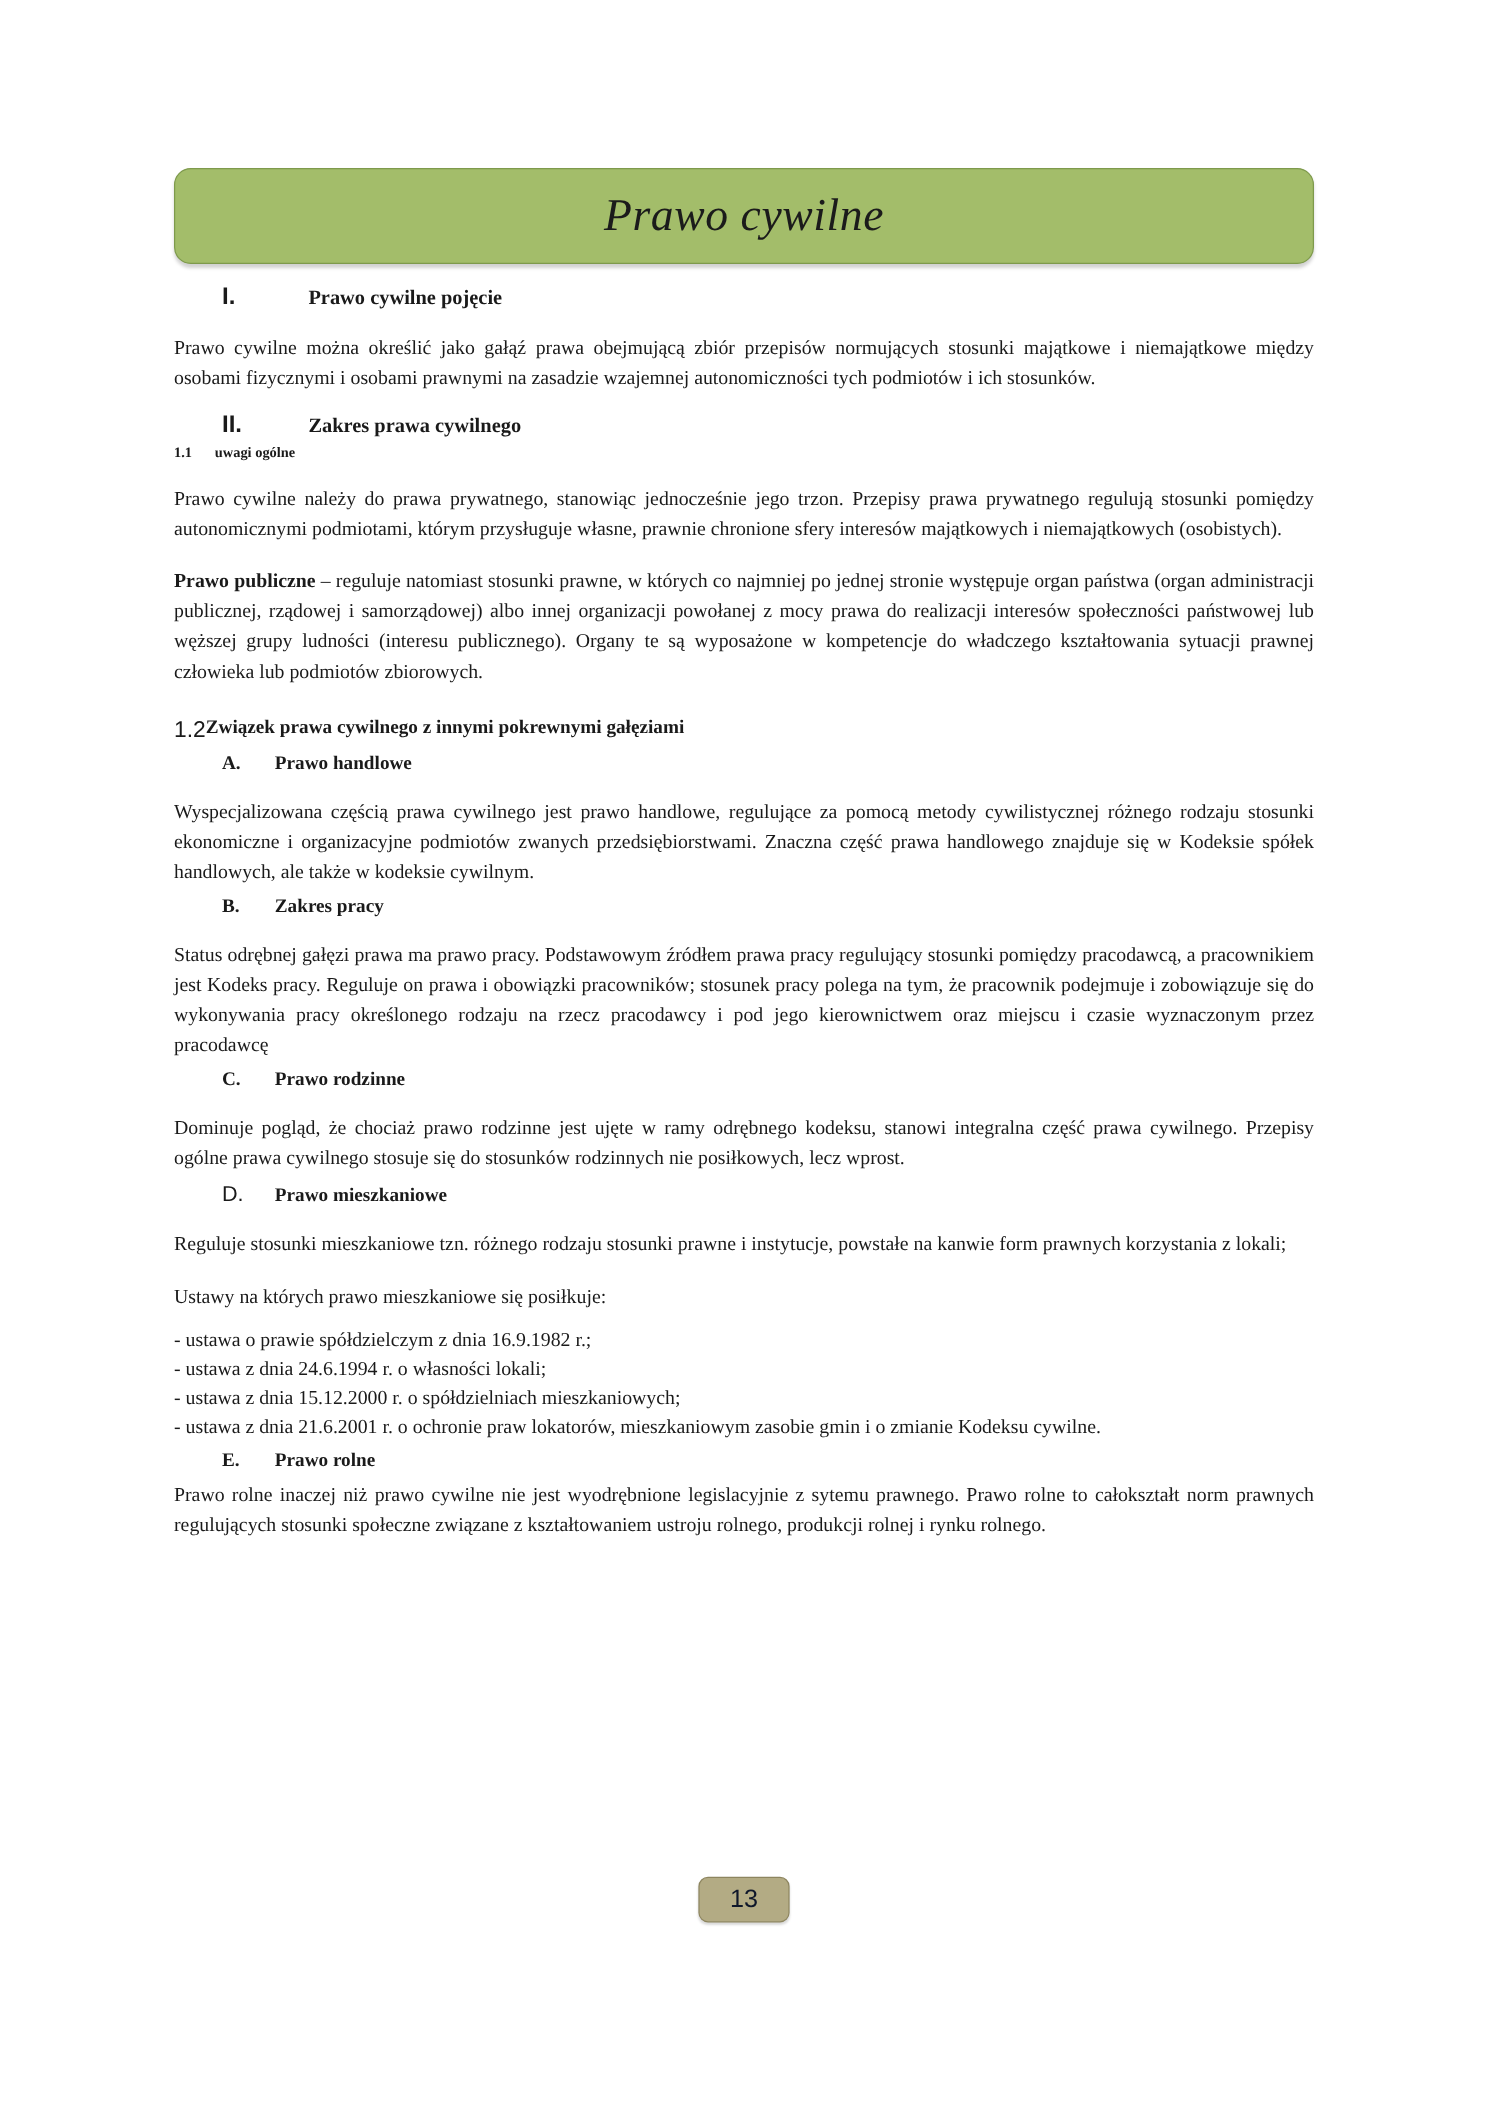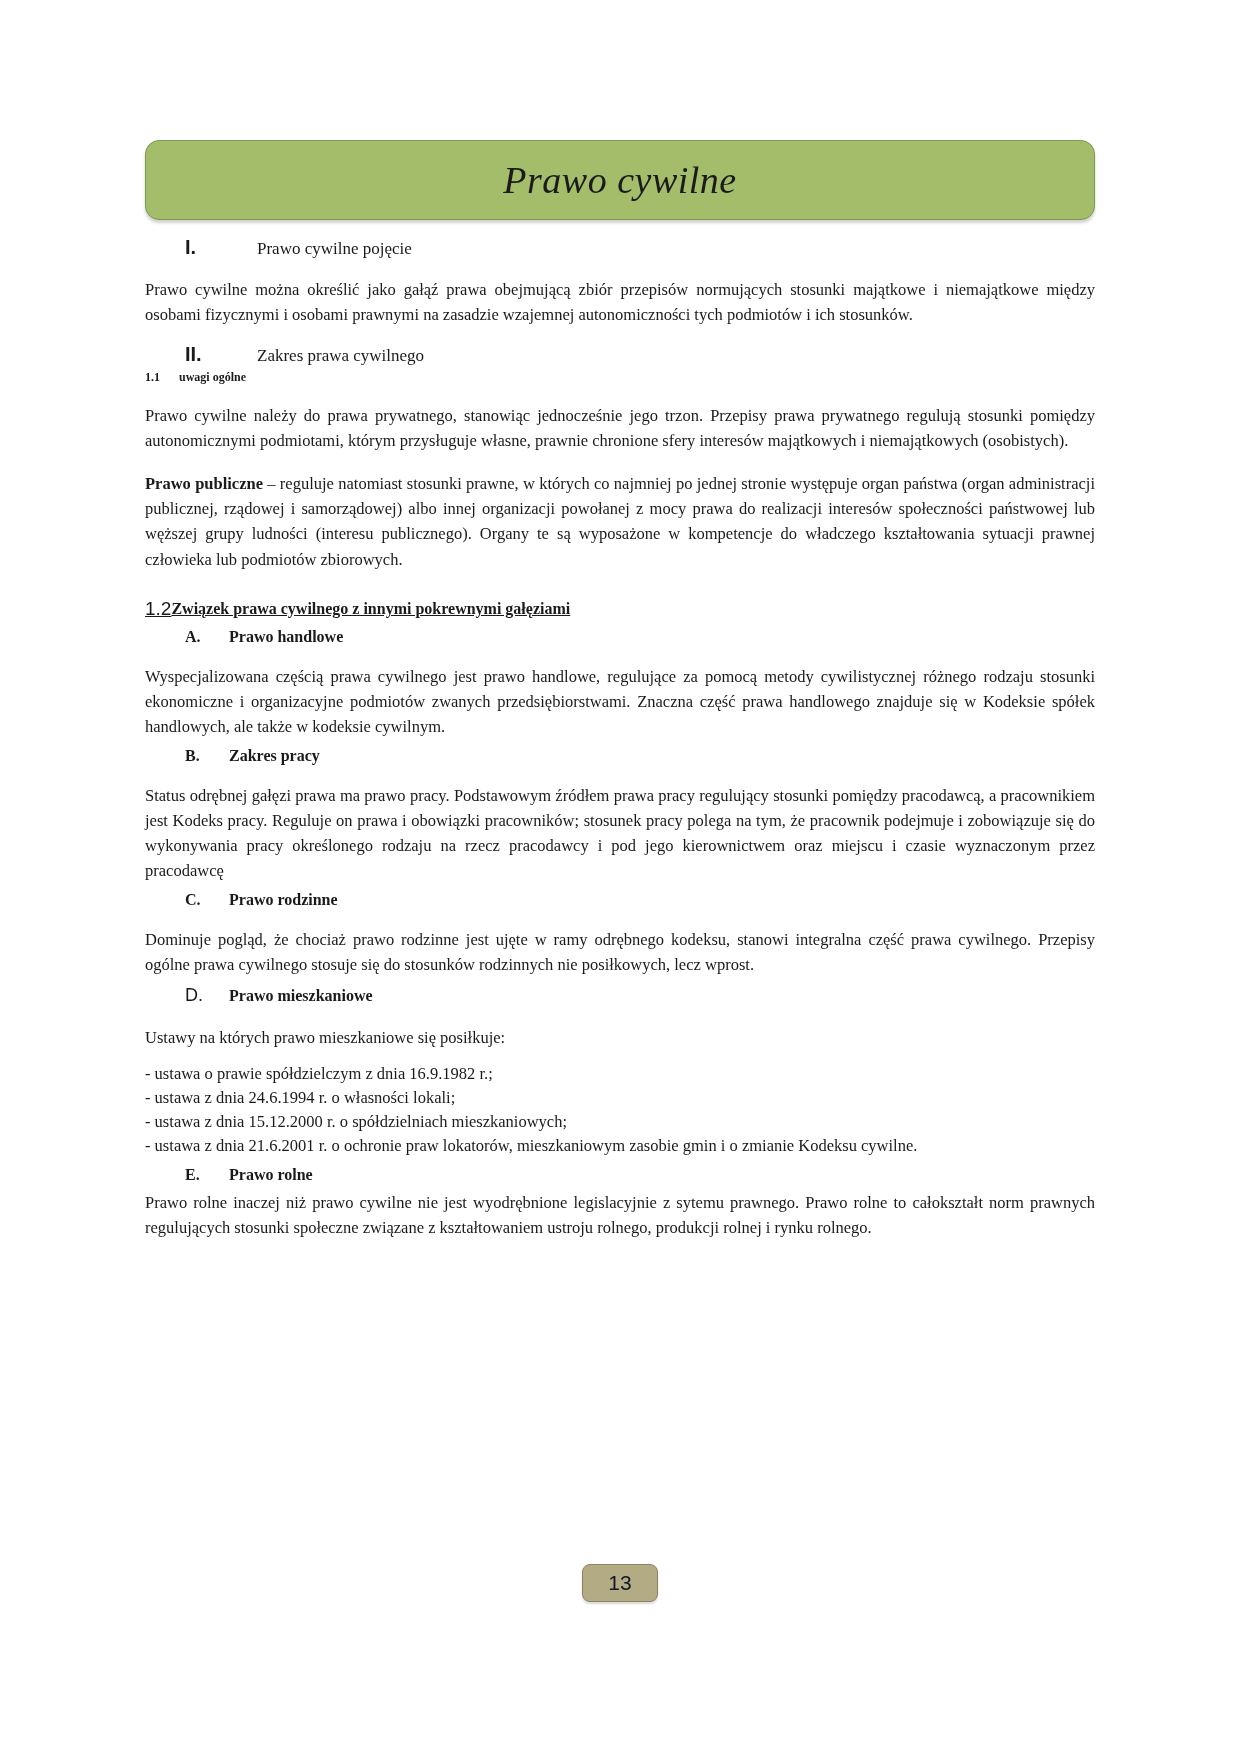--- a/index.html
+++ b/index.html
@@ -56,41 +56,40 @@
   h1.roman .num {
     font-family: "Liberation Sans", sans-serif;
     font-size: 20px;
     font-weight: bold;
     width: 72px;
     display: inline-block;
   }
   h1.roman .txt {
     font-family: "Liberation Serif", serif;
     font-size: 17px;
-    font-weight: normal;
+    font-weight: bold;
   }
 
   h2.sub {
     font-size: 12px;
     font-weight: bold;
     margin: 4px 0 4px 0;
     font-family: "Liberation Serif", serif;
   }
   h2.sub .numsub {
     display: inline-block;
     min-width: 34px;
   }
 
   h2.sub-big {
     margin: 26px 0 0 0;
     font-size: 16px;
     font-weight: bold;
     display: flex;
-    align-items: center;
-    text-decoration: underline;
+    align-items: flex-start;
   }
   h2.sub-big .numsub {
     font-family: "Liberation Sans", sans-serif;
     font-size: 19px;
     font-weight: normal;
     margin-right: 0px;
   }
 
   h3.letter {
     font-size: 16px;
@@ -211,20 +210,21 @@
     <h3 class="letter">
       <span class="lt">C.</span>
       <span>Prawo rodzinne</span>
     </h3>
     <p class="body">Dominuje pogląd, że chociaż prawo rodzinne jest ujęte w ramy odrębnego kodeksu, stanowi integralna część prawa cywilnego. Przepisy ogólne prawa cywilnego stosuje się do stosunków rodzinnych nie posiłkowych, lecz wprost.</p>
 
     <h3 class="letter sans">
       <span class="lt">D.</span>
       <span>Prawo mieszkaniowe</span>
     </h3>
+    <p class="body">Reguluje stosunki mieszkaniowe tzn. różnego rodzaju stosunki prawne i instytucje, powstałe na kanwie form prawnych korzystania z lokali;</p>
 
     <p class="italic-note">Ustawy na których prawo mieszkaniowe się posiłkuje:</p>
 
     <ul class="dashlist">
       <li>- ustawa o prawie spółdzielczym z dnia 16.9.1982 r.;</li>
       <li>- ustawa z dnia 24.6.1994 r. o własności lokali;</li>
       <li>- ustawa z dnia 15.12.2000 r. o spółdzielniach mieszkaniowych;</li>
       <li>- ustawa z dnia 21.6.2001 r. o ochronie praw lokatorów, mieszkaniowym zasobie gmin i o zmianie Kodeksu cywilne.</li>
     </ul>
 

